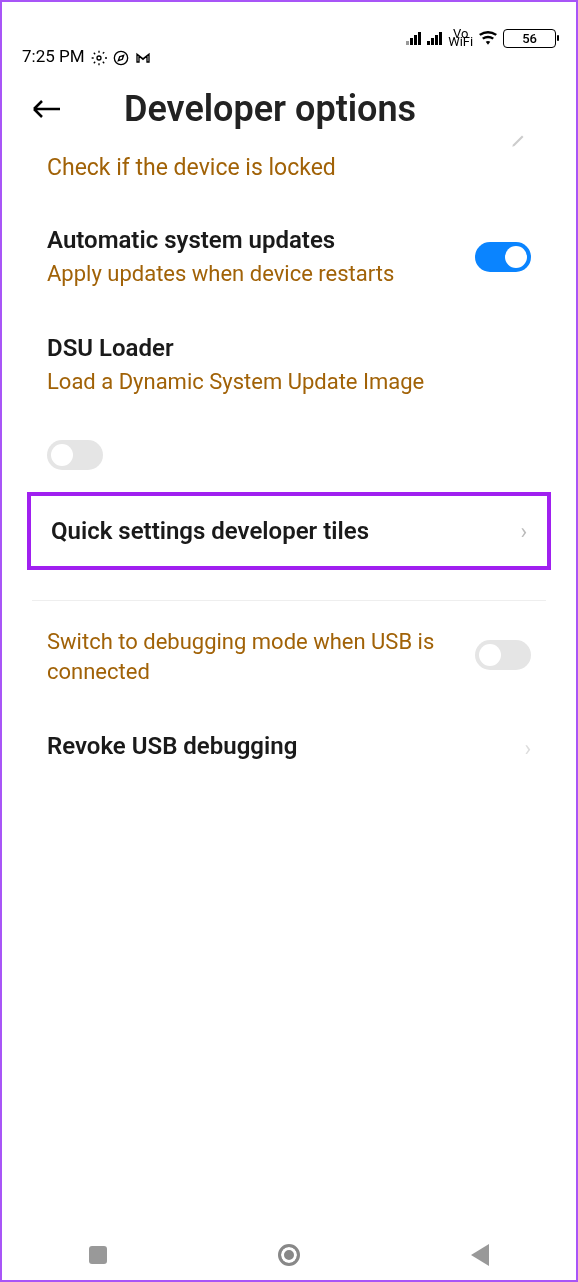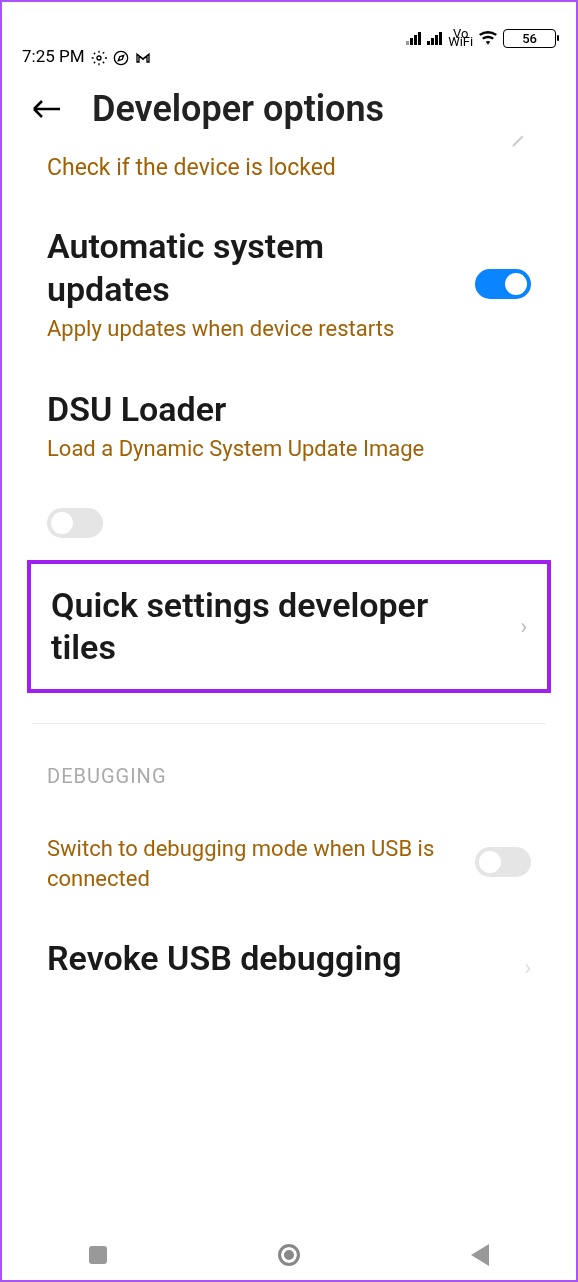--- a/index.html
+++ b/index.html
@@ -71,37 +71,38 @@
     .back-arrow {
       font-size: 28px;
       cursor: pointer;
       display: flex;
       align-items: center;
     }
     .page-title {
       font-size: 36px;
       font-weight: 600;
       color: #222;
+      margin-left: 32px;
     }
     .content {
       padding: 0 20px;
     }
     .setting-row {
       display: flex;
       align-items: center;
       justify-content: space-between;
       padding: 22px 25px;
       position: relative;
     }
     .setting-text {
       flex: 1;
       padding-right: 20px;
     }
     .setting-title {
-      font-size: 34px;
+      font-size: 24px;
       font-weight: 600;
       color: #1a1a1a;
       line-height: 1.25;
     }
     .setting-subtitle {
       font-size: 22px;
       color: #a16207;
       line-height: 1.35;
       margin-top: 4px;
     }
@@ -320,21 +321,20 @@
     <div class="setting-row">
       <div class="setting-text">
         <div class="setting-title">Quick settings developer tiles</div>
       </div>
       <span class="chevron">›</span>
     </div>
   </div>
 
   <div class="divider"></div>
 
-  <div class="section-header">DEBUGGING</div>
 
   <div class="setting-row">
     <div class="setting-text">
       <div class="setting-subtitle">Switch to debugging mode when USB is connected</div>
     </div>
     <div class="toggle off">
       <div class="toggle-knob"></div>
     </div>
   </div>
 

